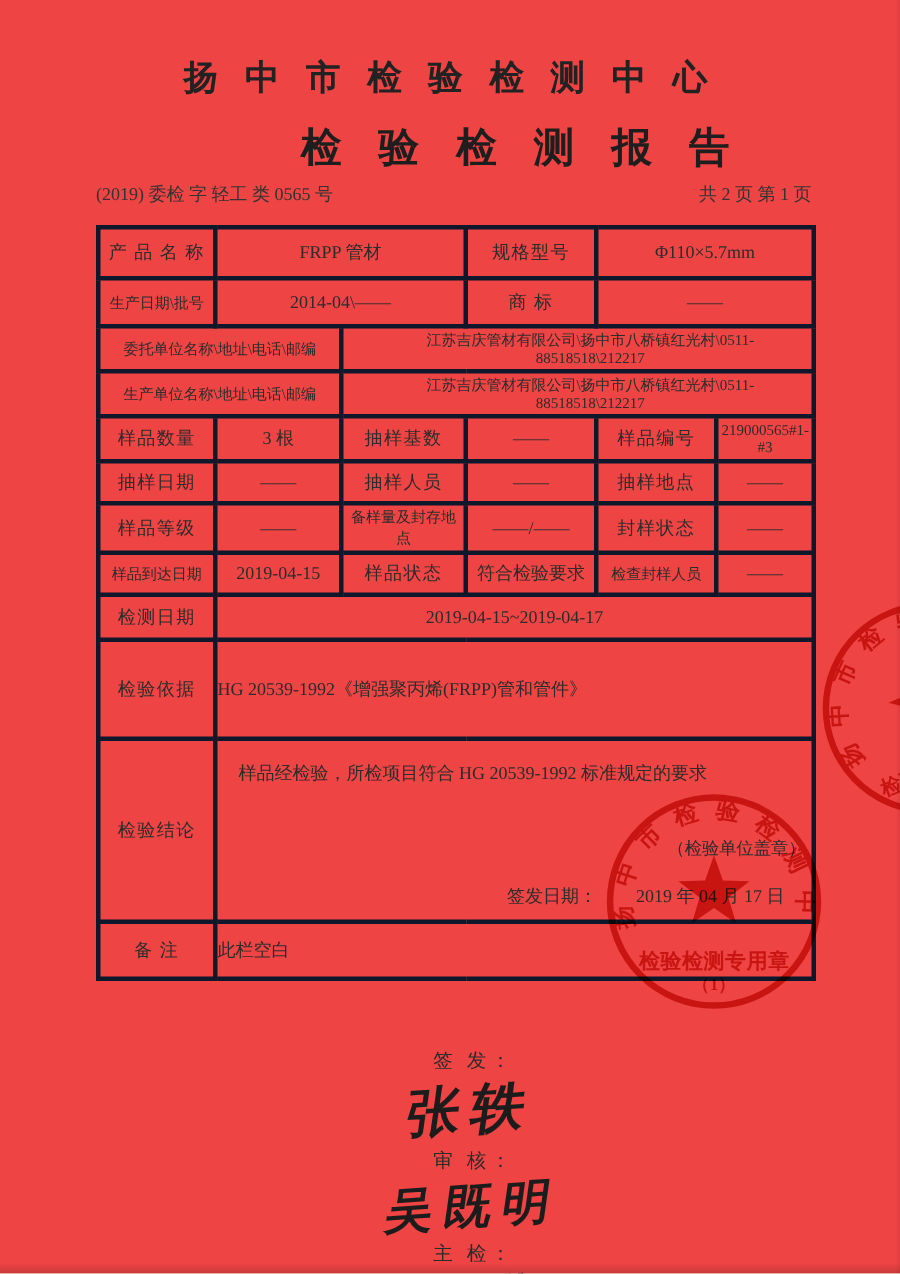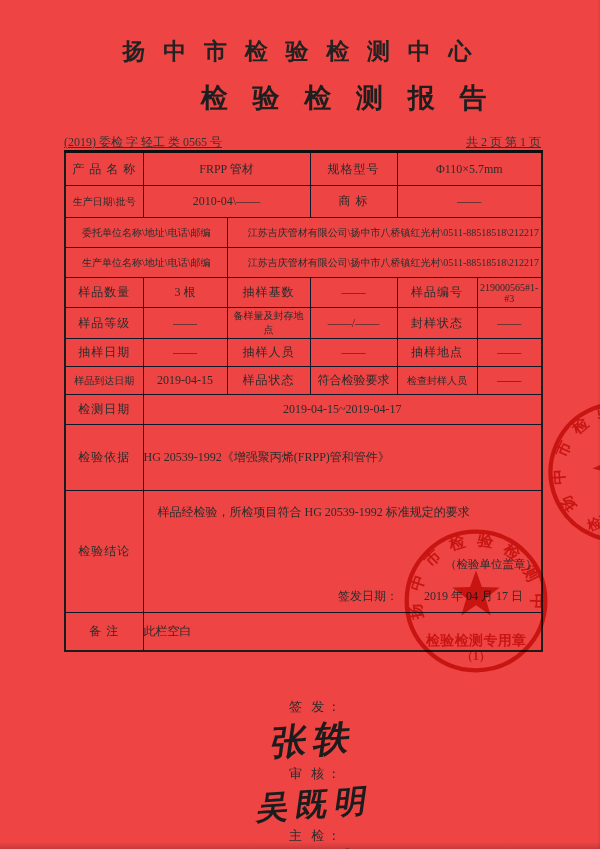--- a/index.html
+++ b/index.html
@@ -3,32 +3,32 @@
 <meta charset="utf-8">
 <style>
   html,body{margin:0;padding:0;background:#e8e8e8;}
   .page{position:relative;width:600px;height:849px;background:#ef4444;overflow:hidden;
         font-family:"Liberation Serif","DejaVu Serif",serif;color:#2d2d2d;}
   
   .org-title{position:absolute;top:36px;left:0;width:100%;text-align:center;
              font-size:23px;font-weight:bold;letter-spacing:6px;color:#222;}
   .report-title{position:absolute;top:80px;left:0;width:100%;text-align:center;
              font-size:27px;font-weight:bold;letter-spacing:9px;color:#1e1e1e;padding-left:48px;}
-  .doc-line{position:absolute;top:134px;left:64px;width:477px;display:flex;
-            justify-content:space-between;font-size:12px;color:#333;text-decoration:underline;}
+  .doc-line{position:absolute;top:121px;left:64px;width:477px;display:flex;
+            justify-content:space-between;font-size:12px;color:#333;}
   
   table.report{position:absolute;left:64px;top:150px;width:477px;border-collapse:collapse;
                table-layout:fixed;font-size:12px;color:#2c2c2c;}
   table.report{border:2px solid #1b1b1b;border-top:3px solid #0e0e0e;}
-  td{border:1px solid #0f172a;text-align:center;vertical-align:middle;
+  td{border:3px solid #0f172a;text-align:center;vertical-align:middle;
      padding:1px 2px;overflow:hidden;}
   td.lb{letter-spacing:1px;}
   td.left{text-align:left;padding-left:0;}
   td.small{font-size:10px;letter-spacing:0;}
-  td.co{font-size:10px;text-align:right;padding-left:19px;letter-spacing:0;}
+  td.co{font-size:10px;text-align:center;padding-left:19px;letter-spacing:0;}
   .concl-cell{position:relative;vertical-align:top;text-align:left;}
   .concl-text{padding:12px 6px 0 12px;font-size:12px;}
   .seal-note{position:absolute;right:4px;bottom:40px;font-size:11.5px;}
   .issue-line{position:absolute;right:18px;bottom:7px;font-size:12px;}
   .issue-line .gap{display:inline-block;width:26px;}
   
   .sign-row{position:absolute;top:698px;left:66px;width:500px;display:flex;
             align-items:center;flex-direction:column;}
   .sign-label{font-size:13px;letter-spacing:3px;white-space:nowrap;color:#2b2b2b;}
   .handwriting{font-size:36px;font-weight:bold;color:#1c1c1c;white-space:nowrap;
@@ -68,54 +68,54 @@
       </colgroup>
     <tbody>
         <tr style="height:34px">
       <td class="lb">产 品 名 称</td>
       <td colspan="2">FRPP 管材</td>
       <td class="lb">规格型号</td>
       <td colspan="2">Φ110×5.7mm</td>
     </tr>
     <tr style="height:32px">
       <td class="lb small">生产日期\批号</td>
-      <td colspan="2">2010-04\——</td>
+      <td colspan="2">2014-04\——</td>
       <td class="lb">商    标</td>
       <td colspan="2">——</td>
     </tr>
     <tr style="height:30px">
       <td colspan="2" class="small">委托单位名称\地址\电话\邮编</td>
       <td colspan="4" class="co">江苏吉庆管材有限公司\扬中市八桥镇红光村\0511-88518518\212217</td>
     </tr>
     <tr style="height:30px">
       <td colspan="2" class="small">生产单位名称\地址\电话\邮编</td>
       <td colspan="4" class="co">江苏吉庆管材有限公司\扬中市八桥镇红光村\0511-88518518\212217</td>
     </tr>
     <tr style="height:30px">
       <td class="lb">样品数量</td>
       <td>3 根</td>
       <td class="lb">抽样基数</td>
       <td>——</td>
       <td class="lb">样品编号</td>
       <td class="small">219000565#1-#3</td>
     </tr>
     <tr style="height:28px">
+      <td class="lb">抽样日期</td>
+      <td>——</td>
+      <td class="lb">抽样人员</td>
+      <td>——</td>
+      <td class="lb">抽样地点</td>
+      <td>——</td>
+    </tr>
+    <tr style="height:28px">
       <td class="lb">样品等级</td>
       <td>——</td>
       <td class="lb small">备样量及封存地点</td>
       <td>——/——</td>
       <td class="lb">封样状态</td>
-      <td>——</td>
-    </tr>
-    <tr style="height:28px">
-      <td class="lb">抽样日期</td>
-      <td>——</td>
-      <td class="lb">抽样人员</td>
-      <td>——</td>
-      <td class="lb">抽样地点</td>
       <td>——</td>
     </tr>
     <tr style="height:28px">
       <td class="lb small">样品到达日期</td>
       <td>2019-04-15</td>
       <td class="lb">样品状态</td>
       <td>符合检验要求</td>
       <td class="lb small">检查封样人员</td>
       <td>——</td>
     </tr>

